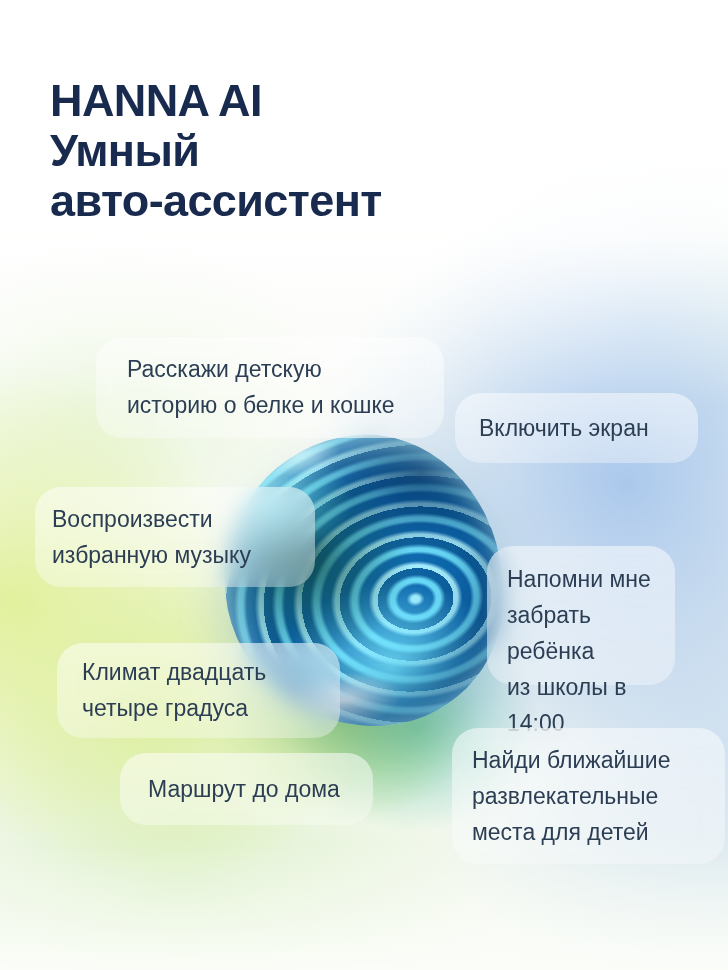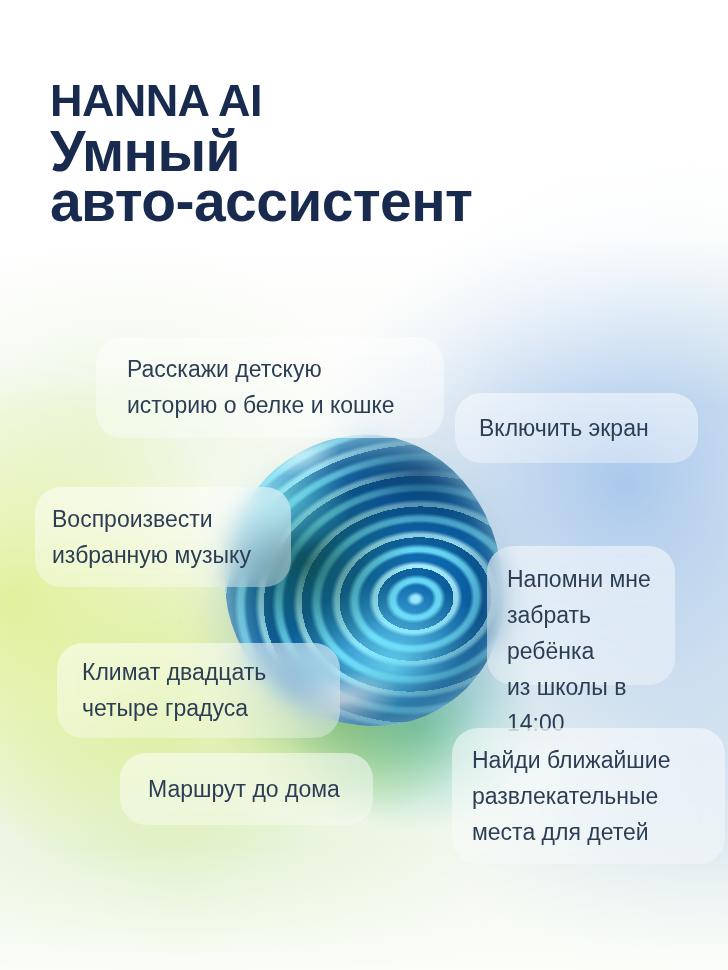--- a/index.html
+++ b/index.html
@@ -31,21 +31,21 @@
   
   .title-block{
     position:absolute; left:50px; top:76px;
     color:#182a4e;
     letter-spacing:-0.6px;
   }
   .brand{
     font-size:45px; line-height:50px; font-weight:600;
   }
   .subtitle{
-    font-size:57px; line-height:50px; font-weight:700;
+    font-size:45px; line-height:50px; font-weight:700;
     white-space:pre-line;
   }
 
   
   .orb{
     position:absolute; left:225px; top:435px;
     width:277px; height:292px;
     z-index:2;
     border-radius:52% 48% 46% 54% / 50% 52% 44% 50%;
     transform:rotate(-6deg);
@@ -78,21 +78,21 @@
     backdrop-filter:blur(10px);
     -webkit-backdrop-filter:blur(10px);
     border-radius:26px;
     color:#2c3e54;
     font-size:23px;
     line-height:36px;
     white-space:pre-line;
   }
   .chip-1{left:96px;  top:337px; width:348px; height:101px; padding:14px 28px 15px 31px;}
   .chip-2{left:455px; top:393px; width:243px; height:70px;  padding:17px 0 17px 24px;}
-  .chip-3{left:35px;  top:487px; width:256px; height:100px; padding:14px 12px 14px 17px;}
+  .chip-3{left:35px;  top:487px; width:280px; height:100px; padding:14px 12px 14px 17px;}
   .chip-4{left:487px; top:546px; width:188px; height:139px; padding:15px 8px 16px 20px;}
   .chip-5{left:57px;  top:643px; width:283px; height:95px;  padding:11px 8px 12px 25px;}
   .chip-6{left:120px; top:753px; width:253px; height:72px;  padding:18px 0 18px 28px;}
   .chip-7{left:452px; top:728px; width:273px; height:136px; padding:14px 8px 14px 20px;}
 </style>
 </head>
 <body>
 
 <div class="canvas">
 

